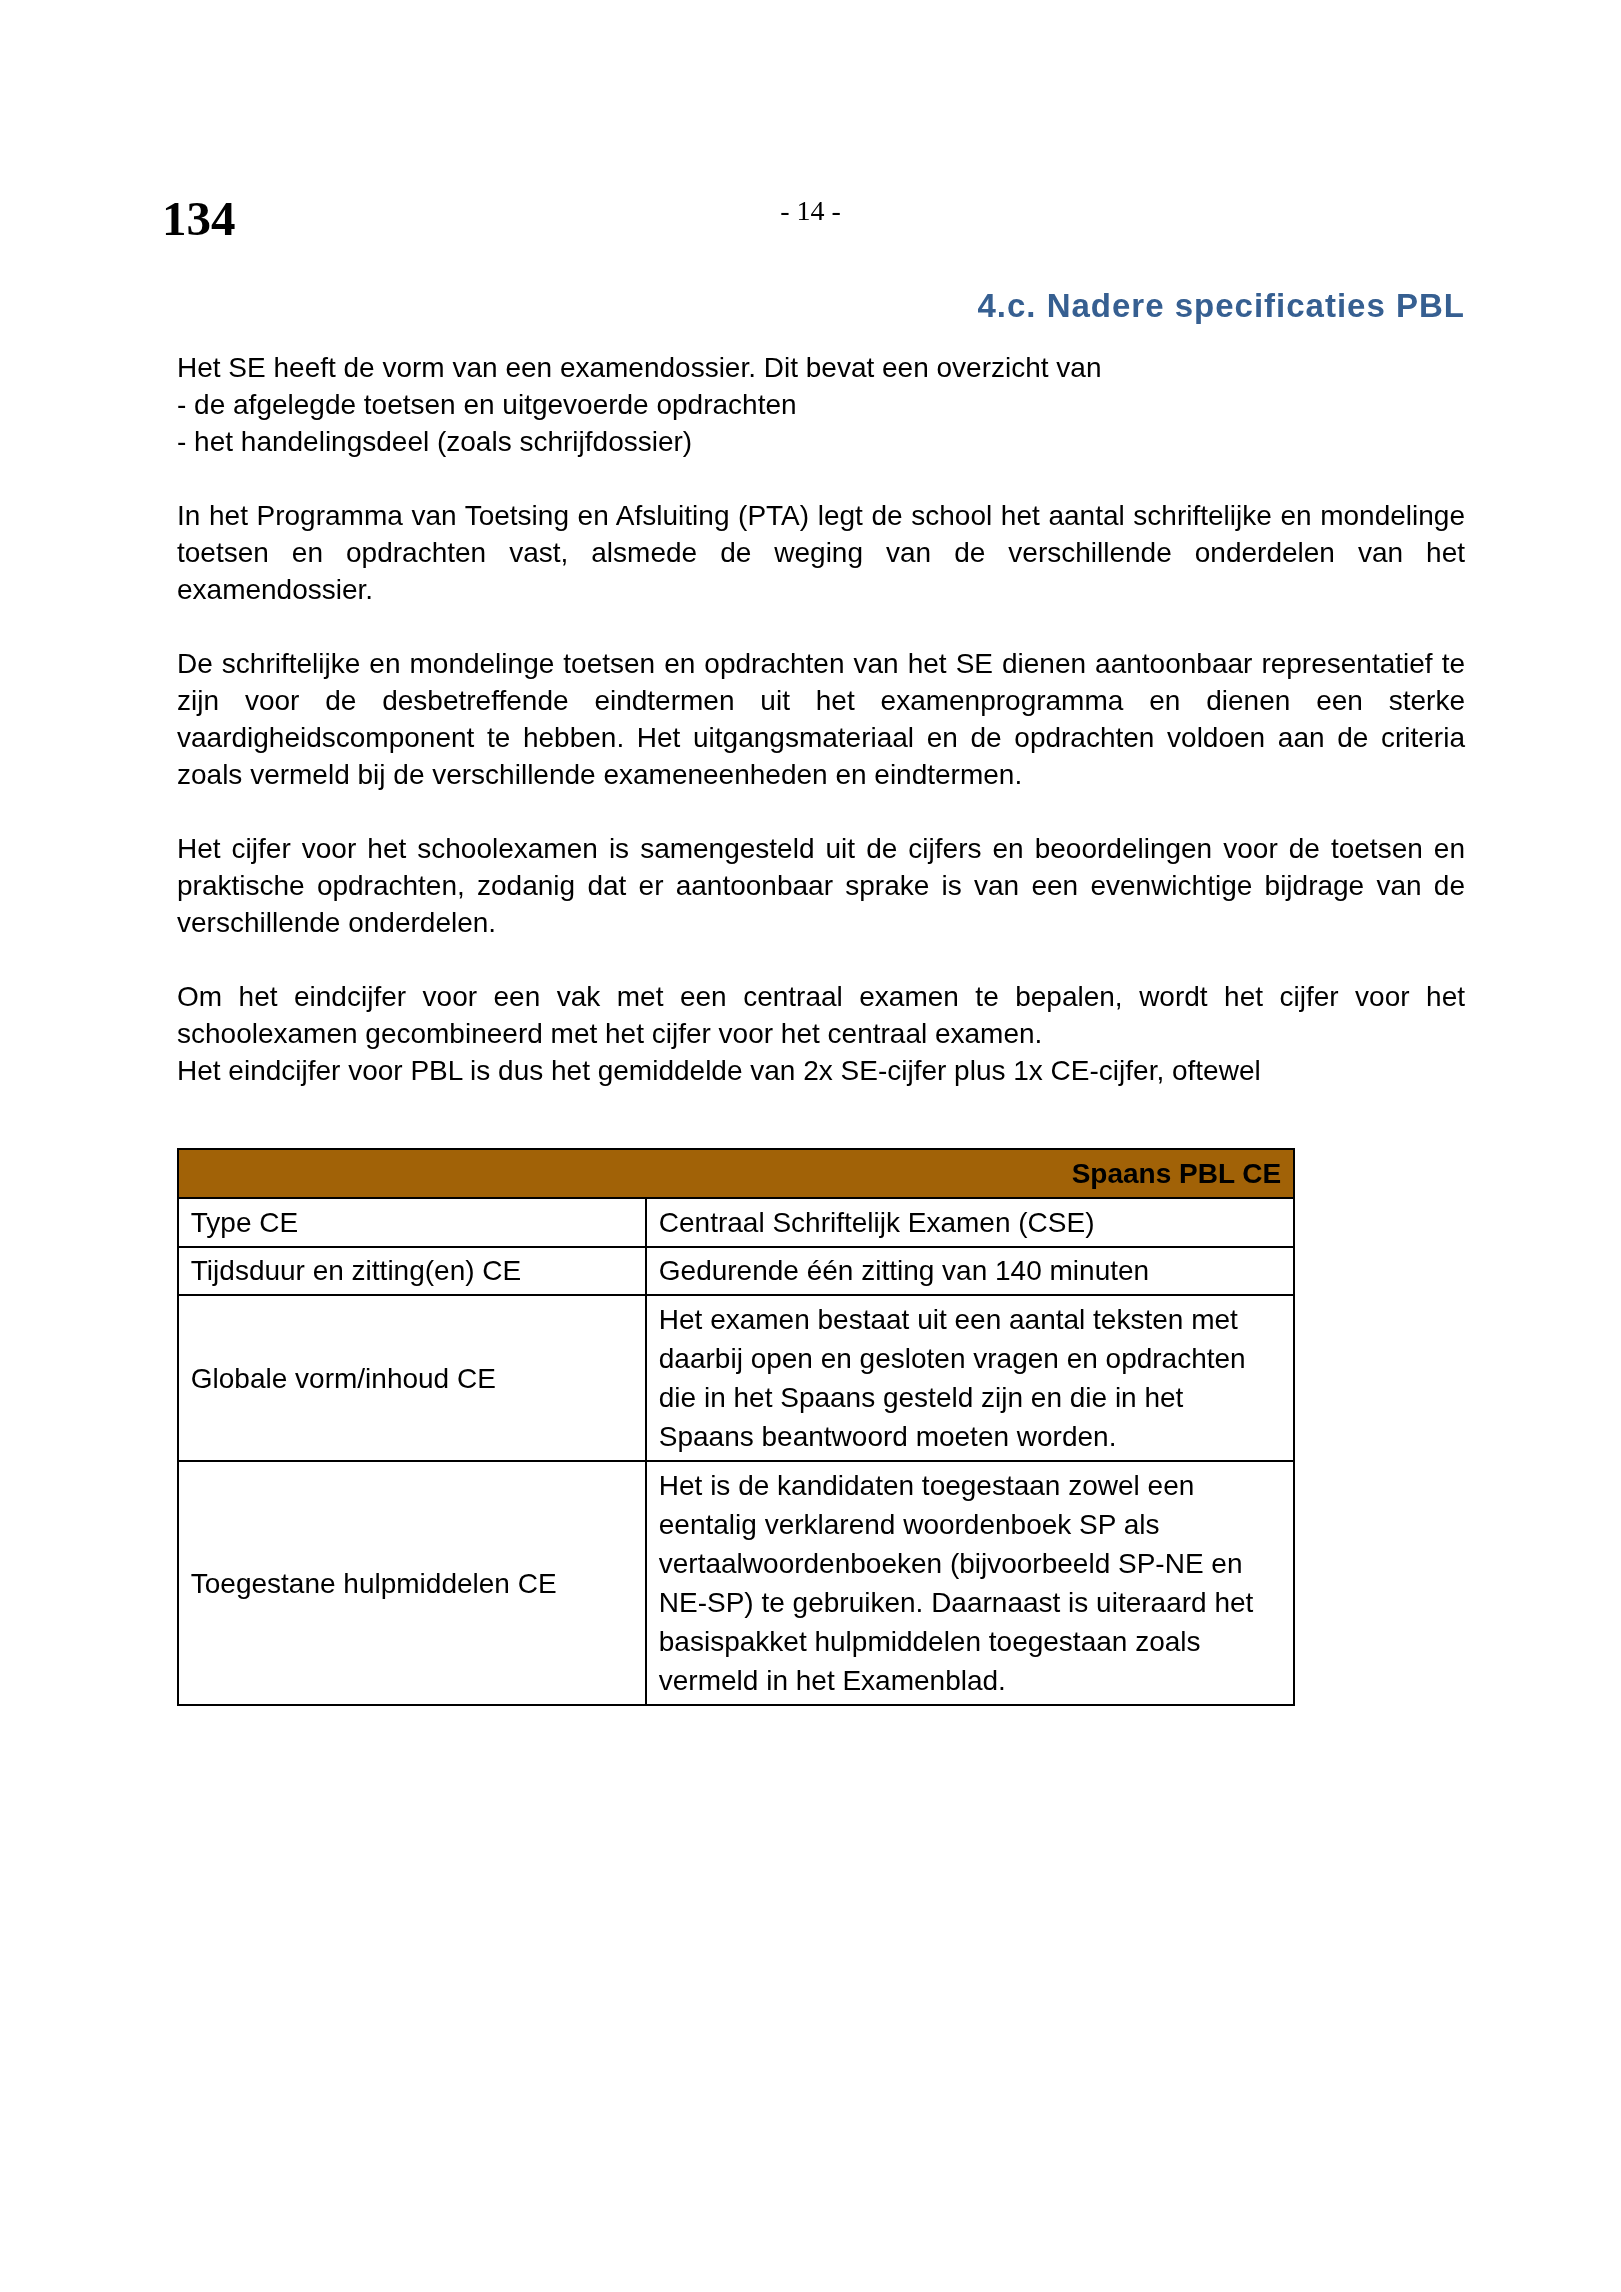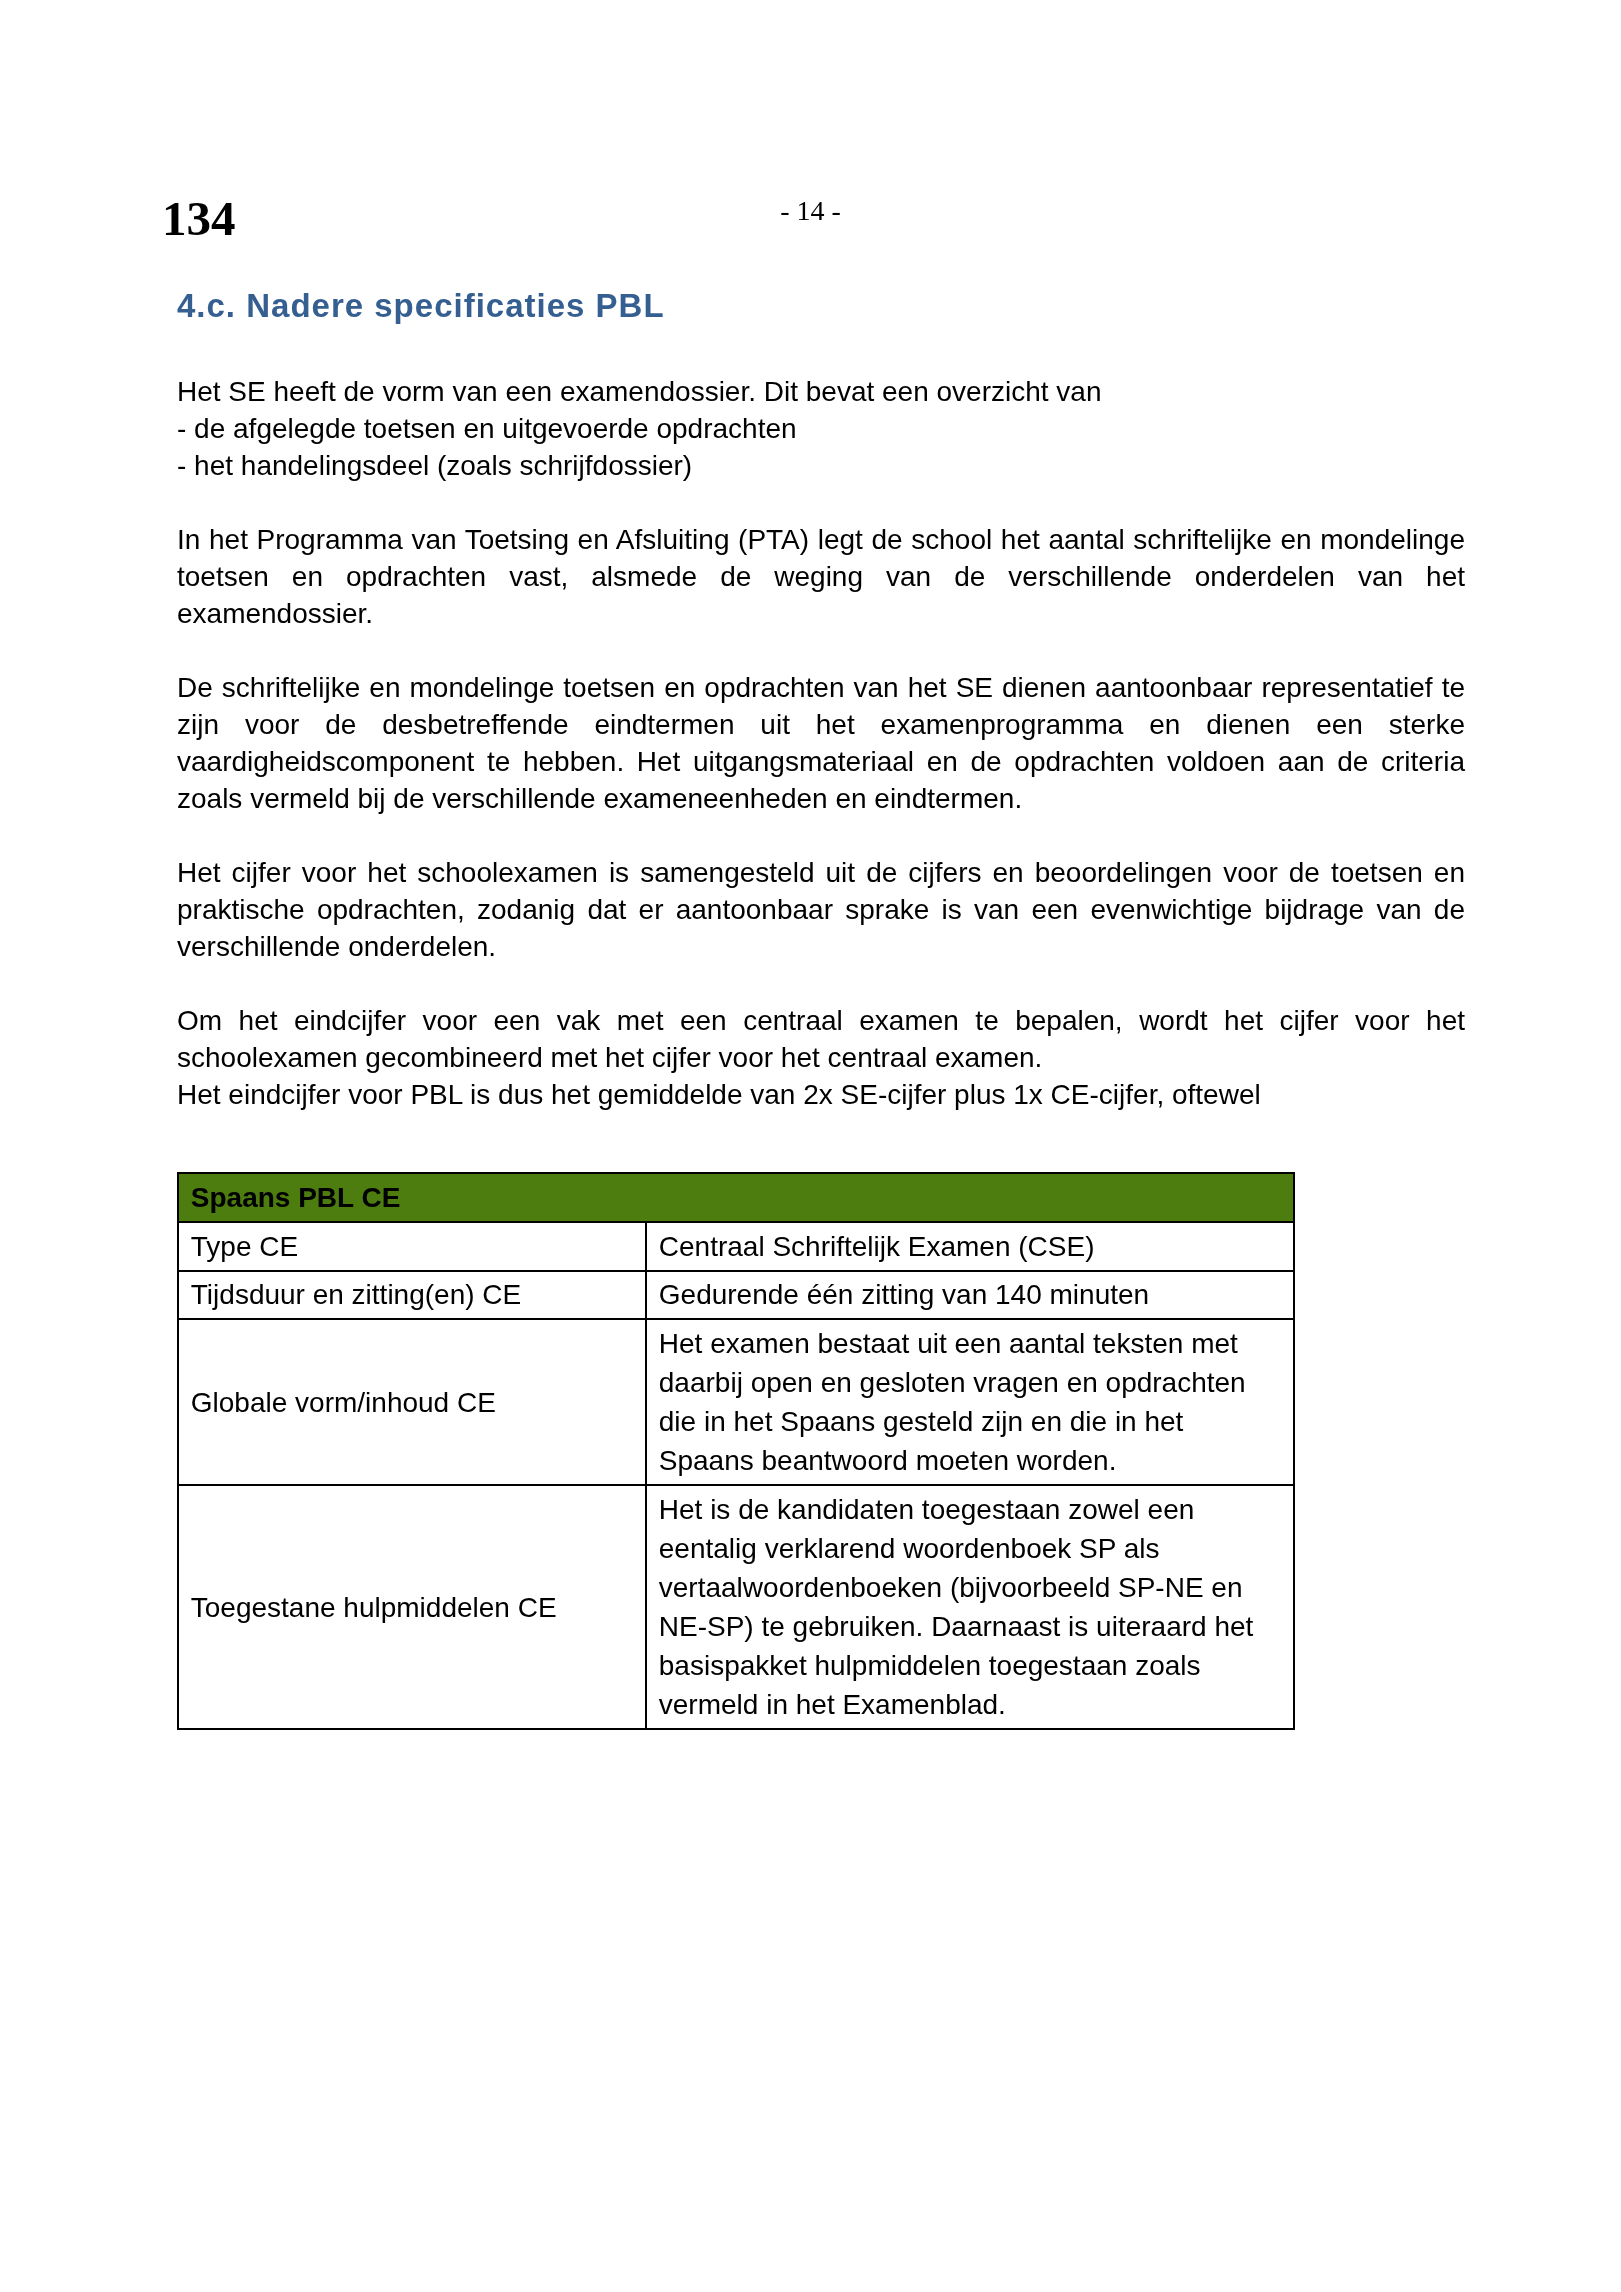--- a/index.html
+++ b/index.html
@@ -32,26 +32,27 @@
     font-size:28px;
     line-height:1.1;
   }
   .content{
     position:absolute;
     left:177px;
     top:286px;
     width:1288px;
   }
   h1.section-heading{
-    margin:0 0 48px 0;
+    margin:0 0 24px 0;
     font-size:33px;
     line-height:39px;
     font-weight:bold;
     color:#365f91;
     letter-spacing:1px;
+    text-align:right;
   }
   .para{margin:0 0 37px 0;line-height:37px;}
   .just{text-align:justify;}
   .m0{margin-bottom:0;}
   .line{line-height:37px;}
   .formula{
     display:flex;
     align-items:flex-start;
     gap:21.6px;
     margin:45px 0 0 0;
@@ -71,22 +72,22 @@
   table.spec-table td{
     border:2px solid #000;
     padding:3.9px 11.8px;
     line-height:39px;
     font-size:28px;
     vertical-align:middle;
     text-align:left;
     word-wrap:break-word;
   }
   table.spec-table th.table-title{
-    background:#4d7c0f;
-    text-align:left;
+    background:#a16207;
+    text-align:right;
     font-weight:bold;
   }
   table.spec-table col.c1{width:468px;}
 </style>
 </head>
 <body>
 
 <div class="page">
 
   <div class="pagenum-big">134</div>

